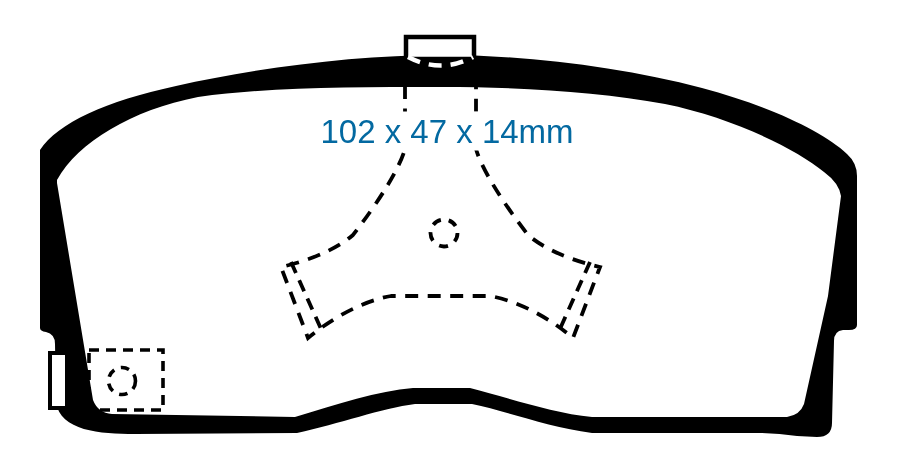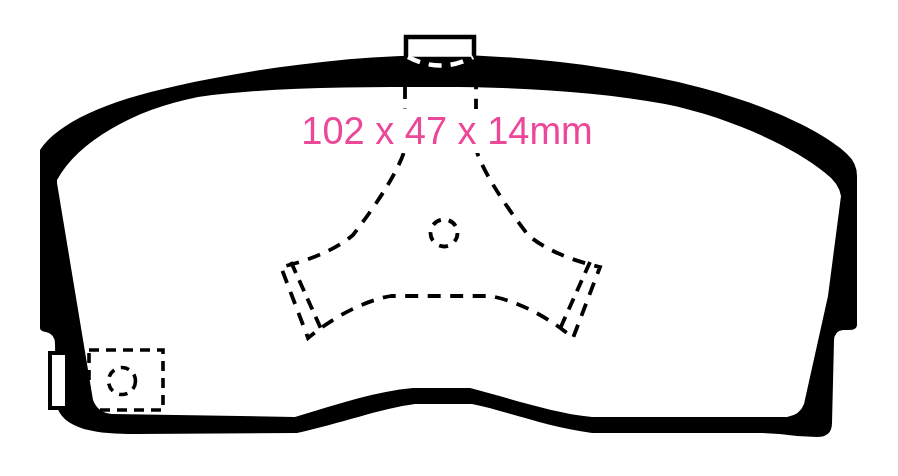--- a/index.html
+++ b/index.html
@@ -22,22 +22,22 @@
     width: 898px;
     height: 476px;
     display: block;
   }
   .dim-label {
     position: absolute;
     left: 447px;
     top: 131px;
     transform: translate(-50%, -50%);
     background: #ffffff;
-    color: #ec4899;
-    font-size: 38px;
+    color: #0369a1;
+    font-size: 33px;
     font-weight: 400;
     letter-spacing: 0px;
     white-space: nowrap;
     padding: 3px 8px;
     line-height: 1;
   }
 </style>
 </head>
 <body>
 

